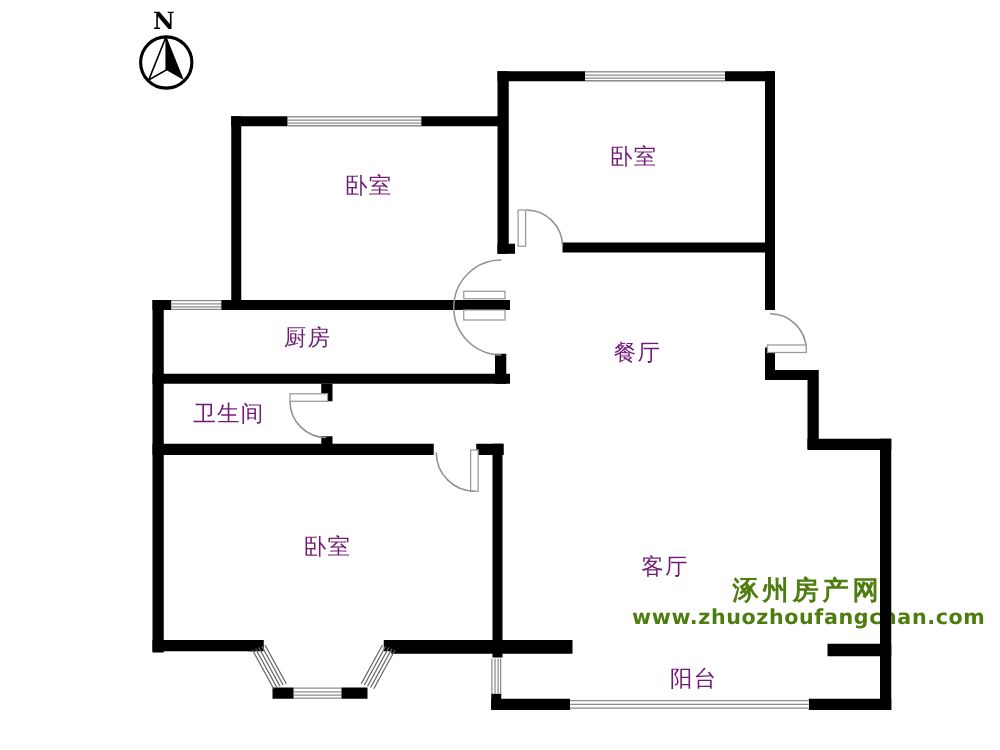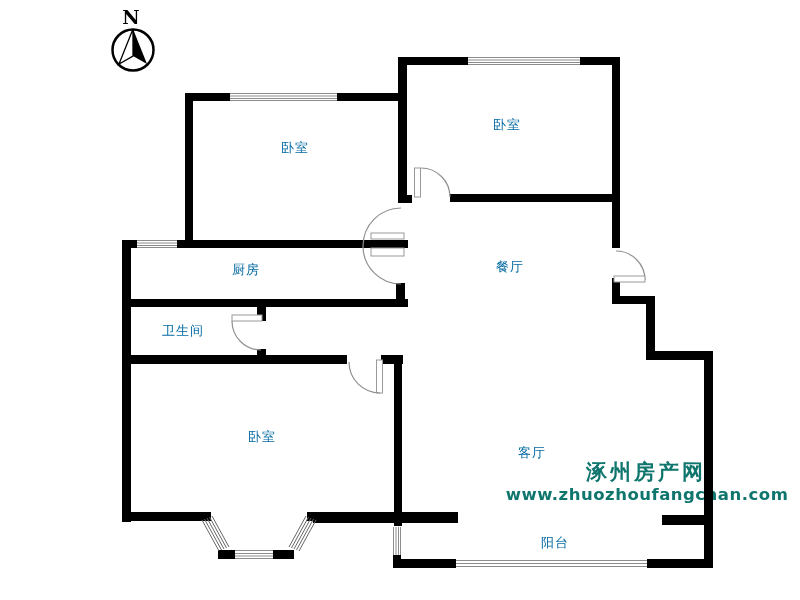--- a/index.html
+++ b/index.html
@@ -3,31 +3,31 @@
 <meta charset="utf-8">
 <style>
   html,body { margin:0; padding:0; background:#fff; }
   #stage {
     position:relative; width:800px; height:600px; background:#ffffff;
     overflow:hidden; font-family:"DejaVu Sans", sans-serif;
   }
   #plan-svg { position:absolute; left:0; top:0; z-index:2; }
   .room-label {
     position:absolute; z-index:3; transform:translate(-50%,-50%);
-    font-size:13px; color:#0369a1; letter-spacing:1px; white-space:nowrap;
+    font-size:18px; color:#701a75; letter-spacing:1px; white-space:nowrap;
     font-family:Liberation Sans, sans-serif;
   }
   .compass-n {
     position:absolute; z-index:3; transform:translate(-50%,-50%);
     left:131px; top:17px; font-family:"DejaVu Serif", serif;
     font-weight:700; font-size:19px; color:#000;
   }
   .wm {
     position:absolute; z-index:1; transform:translate(-50%,-50%);
-    color:#0f766e; font-weight:700; white-space:nowrap;
+    color:#4d7c0f; font-weight:700; white-space:nowrap;
     font-family:"DejaVu Sans", sans-serif;
     text-shadow:-1px -1px 0 #fff, 1px -1px 0 #fff, -1px 1px 0 #fff,
                  1px 1px 0 #fff, 0 -1px 0 #fff, 0 1px 0 #fff,
                 -1px 0 0 #fff, 1px 0 0 #fff;
   }
   .wm-name { left:646px; top:472px; font-size:21px; letter-spacing:3px; }
   .wm-url  { left:647px; top:494px; font-size:16.5px; letter-spacing:0.5px; }
 </style>
 </head>
 <body>
@@ -134,17 +134,17 @@
       <path d="M133,29 L119,64 L133,56 Z" fill="#fff" stroke="#000" stroke-width="1.3"></path>
     </g>
   </svg>
 
   <div class="compass-n">N</div>
 
   <div class="room-label" style="left:295px; top:148px;">卧室</div>
   <div class="room-label" style="left:507px; top:125px;">卧室</div>
   <div class="room-label" style="left:246px; top:270px;text-align:center;">厨房</div>
   <div class="room-label" style="left:183px; top:331px;">卫生间</div>
-  <div class="room-label" style="left:510px; top:267px;">餐厅</div>
+  <div class="room-label" style="left:510px; top:282px;">餐厅</div>
   <div class="room-label" style="left:262px; top:437px;">卧室</div>
   <div class="room-label" style="left:532px; top:453px;">客厅</div>
   <div class="room-label" style="left:555px; top:543px;">阳台</div>
 </div>
 
 </body></html>

